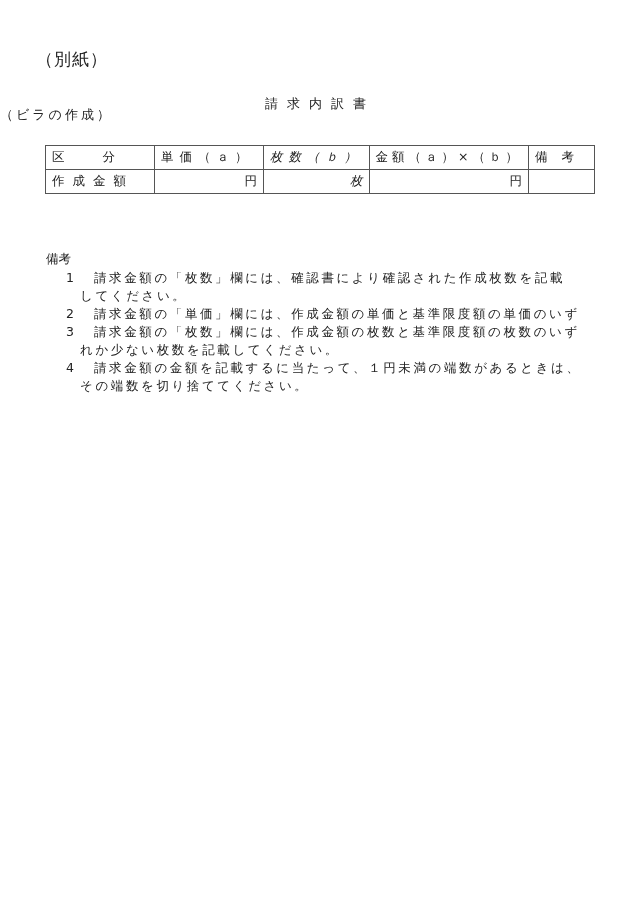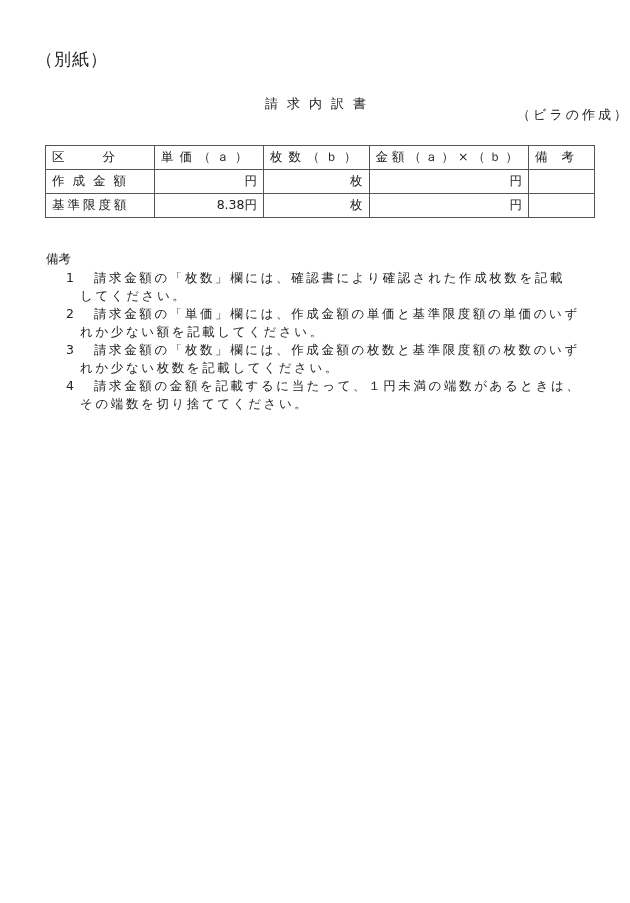--- a/index.html
+++ b/index.html
@@ -3,33 +3,33 @@
   <meta charset="utf-8">
   <style>
     html, body { margin: 0; padding: 0; }
     body {
       width: 630px; height: 903px; background: #ffffff; position: relative;
       font-family: "DejaVu Sans", "Liberation Sans", sans-serif; color: #222;
       overflow: hidden;
     }
     .annex { position: absolute; left: 36px; top: 48px; font-size: 17px; letter-spacing: 1px; }
     .title { position: absolute; left: 0; width: 630px; top: 95px; text-align: center; font-size: 13px; letter-spacing: 9px; padding-left: 10px; box-sizing: border-box; }
-    .subtitle { position: absolute; left: 0; width: 630px; top: 106px; text-align: right; font-size: 13px; letter-spacing: 3px; }
+    .subtitle { position: absolute; left: 0; width: 630px; top: 106px; text-align: left; font-size: 13px; letter-spacing: 3px; }
     table.breakdown {
       position: absolute; left: 45px; top: 145px; border-collapse: collapse;
       font-size: 12.5px;
       padding-left: 38px;
     }
     table.breakdown td, table.breakdown th {
       border: 1px solid #555; height: 24px; padding: 0 6px; font-weight: normal;
       white-space: nowrap; box-sizing: border-box;
     }
     .c1 { width: 109px; }
     .c2 { width: 109px; margin-top: 48px; }
-    .c3 { width: 105px; }
+    .c3 { width: 105px; font-style: italic; }
     .c4 { width: 152px; }
     .c5 { width: 63px; }
     th.h1 { text-align: left; padding-left: 20px; letter-spacing: 2px; }
     th.h1 .h1b { margin-left: 36px; }
     th.h2, th.h3 { text-align: left; letter-spacing: 6px; padding-left: 8px; }
     th.h4 { text-align: left; letter-spacing: 4px; padding-left: 6px; margin-left: 24px; }
     th.h5 { text-align: left; letter-spacing: 14px; padding-left: 10px; }
     td.label { letter-spacing: 8px; padding-left: 6px; }
     td.label.tight { letter-spacing: 3px; }
     td.num { text-align: right; padding-right: 8px; }
@@ -56,45 +56,37 @@
     <th class="c4 h4">金額（ａ）×（ｂ）</th>
     <th class="c5 h5">備考</th>
   </tr>
   <tr>
     <td class="c1 label">作成金額</td>
     <td class="c2 num">円</td>
     <td class="c3 num">枚</td>
     <td class="c4 num">円</td>
     <td class="c5"></td>
   </tr>
-  <tr>
-    <td class="c1 label tight">基準限度額</td>
-    <td class="c2 num">8.38円</td>
-    <td class="c3 num">枚</td>
-    <td class="c4 num">円</td>
-    <td class="c5"></td>
-  </tr>
 </tbody>
   </table>
 
 <div class="notes-head">備考</div>
 
 <div class="notes">
   <div class="note">
     <span class="n">1</span>
     <span class="t">
       <span>請求金額の「枚数」欄には、確認書により確認された作成枚数を記載</span>
       <span class="cont">してください。</span>
     </span>
   </div>
   <div class="note">
     <span class="n">2</span>
     <span class="t">
       <span>請求金額の「単価」欄には、作成金額の単価と基準限度額の単価のいず</span>
-      <span class="cont">れか少ない額を記載してください。</span>
     </span>
   </div>
   <div class="note">
     <span class="n">3</span>
     <span class="t">
       <span>請求金額の「枚数」欄には、作成金額の枚数と基準限度額の枚数のいず</span>
       <span class="cont">れか少ない枚数を記載してください。</span>
     </span>
   </div>
   <div class="note">

